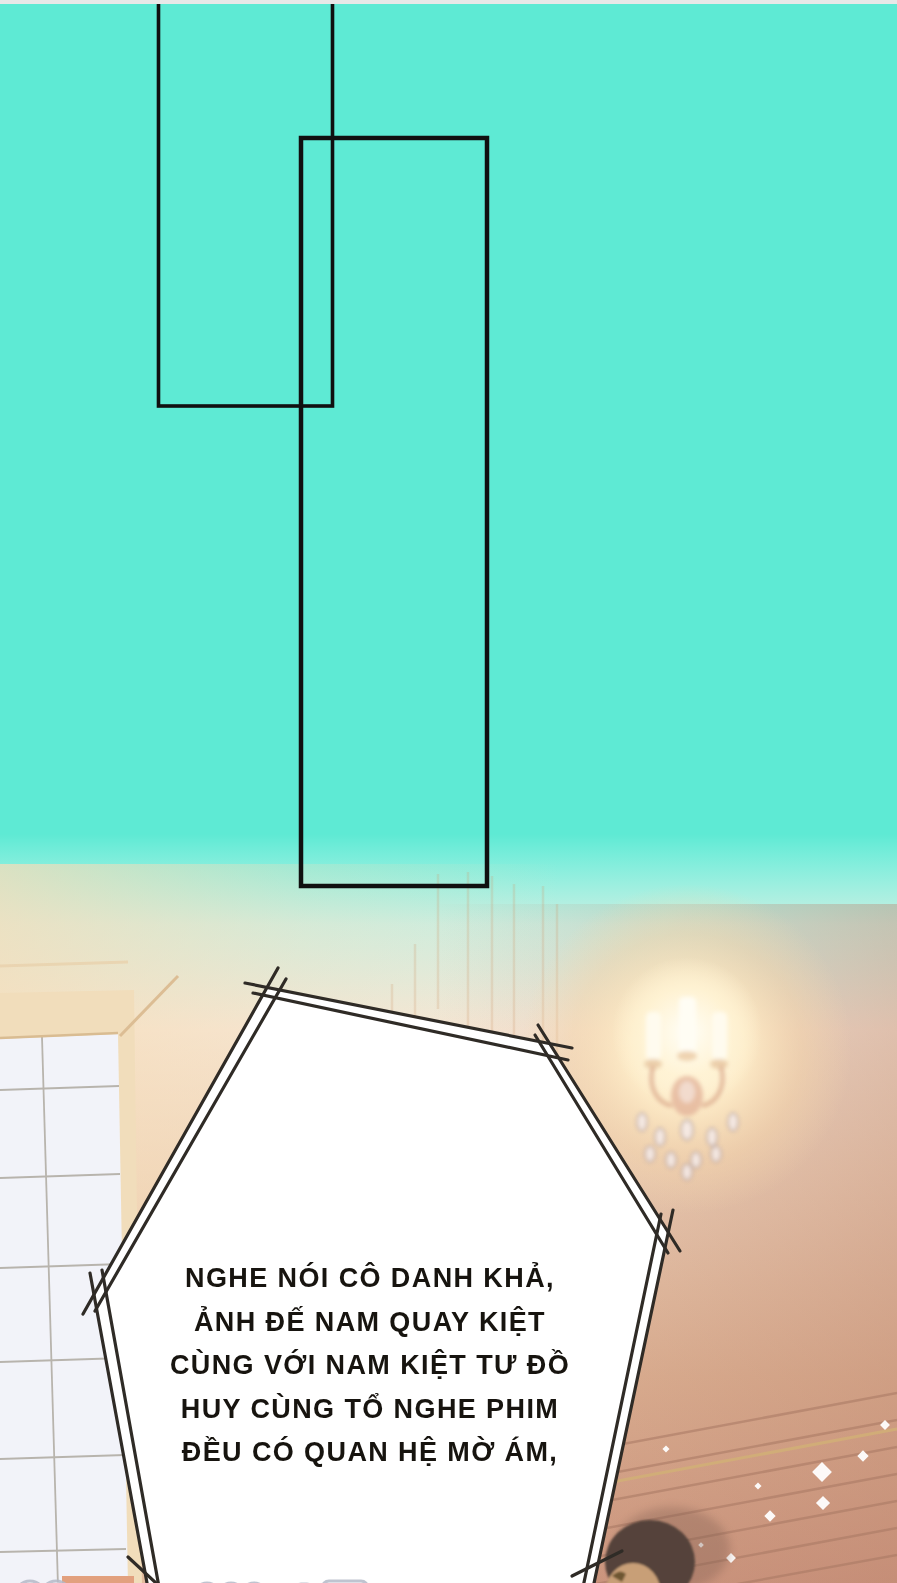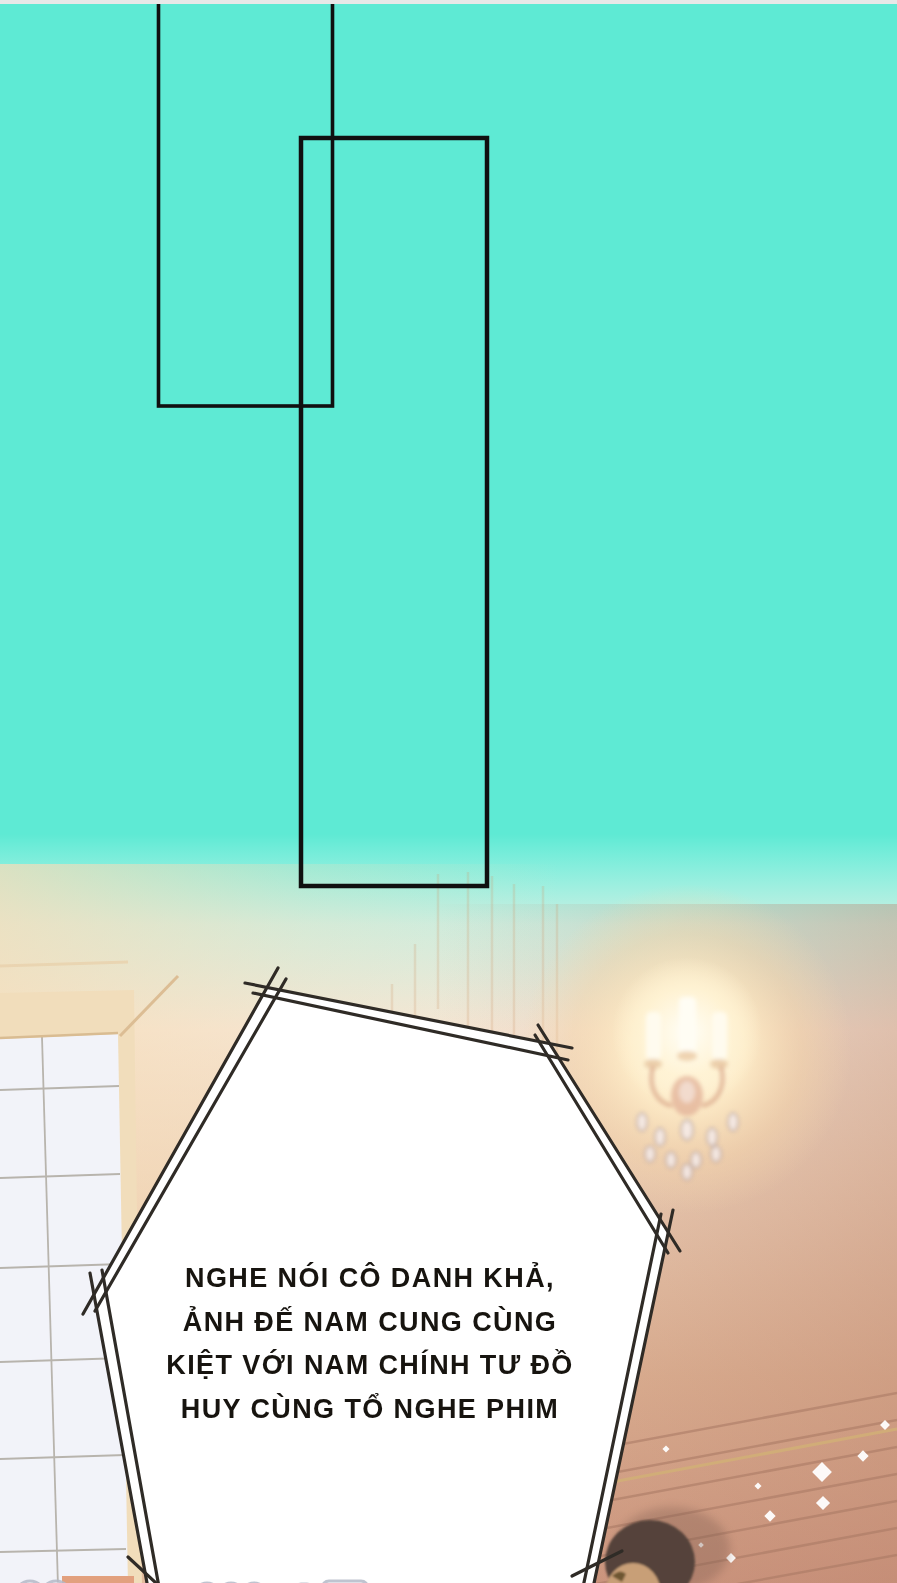--- a/index.html
+++ b/index.html
@@ -194,18 +194,19 @@
       <circle cx="207" cy="1593" r="14"></circle>
       <circle cx="231" cy="1593" r="14"></circle>
       <circle cx="254" cy="1593" r="14"></circle>
       <rect x="292" y="1580" width="24" height="28" rx="9"></rect>
       <rect x="322" y="1577" width="46" height="26" rx="7"></rect>
     </g>
   </svg>
 
   <div class="speech-text">
     <div class="line">NGHE NÓI CÔ DANH KHẢ,</div>
-    <div class="line">ẢNH ĐẾ NAM CUNG CÙNG</div>
-    <div class="line">KIỆT VỚI NAM CHÍNH TƯ ĐỒ</div>
+    <div class="line">ẢNH ĐẾ NAM QUAY KIỆT</div>
+    <div class="line">CÙNG VỚI NAM KIỆT TƯ ĐỒ</div>
     <div class="line">HUY CÙNG TỔ NGHE PHIM</div>
+    <div class="line">ĐỀU CÓ QUAN HỆ MỜ ÁM,</div>
   </div>
 
 </div>
 
 </body></html>

